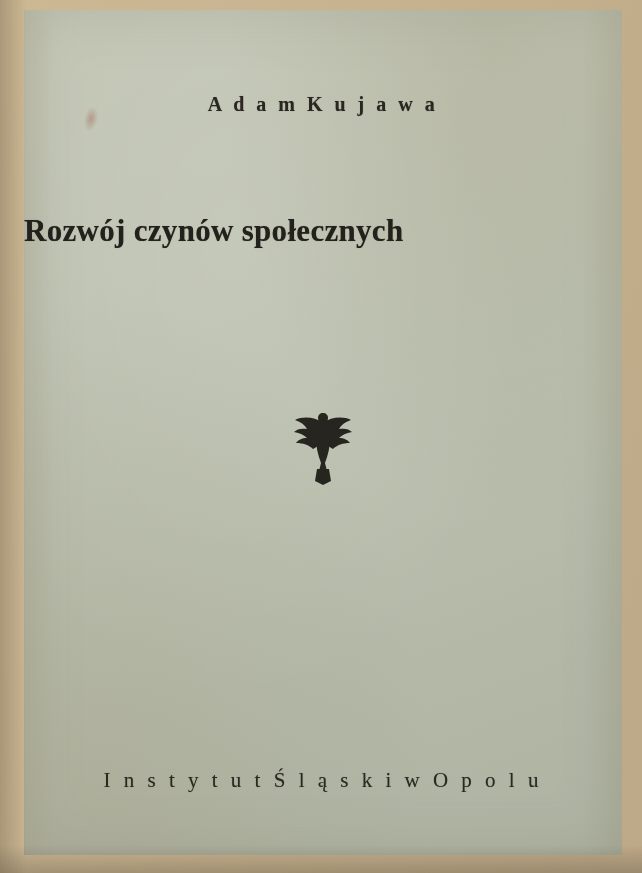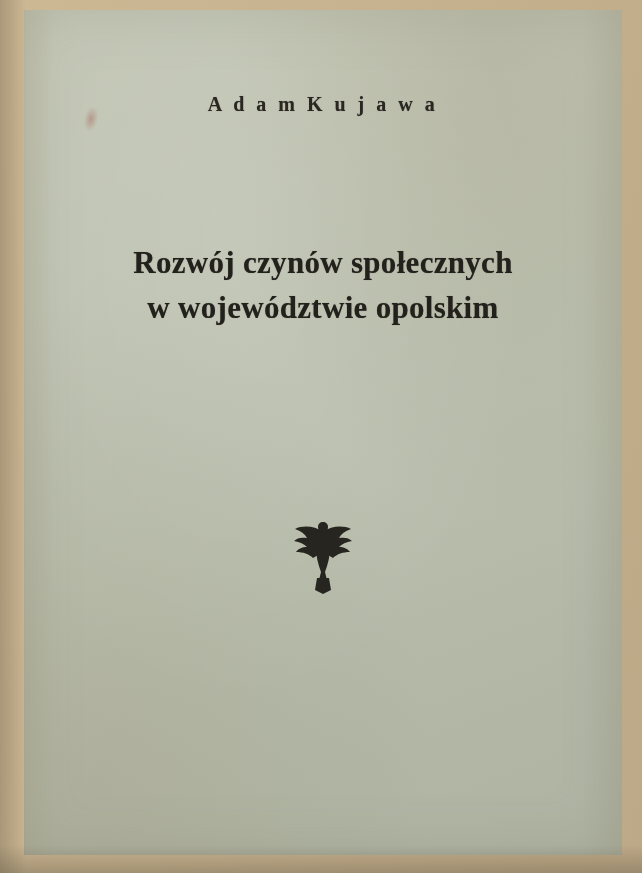--- a/index.html
+++ b/index.html
@@ -57,35 +57,33 @@
     transform: rotate(12deg);
   }
 
   .content {
     position: absolute;
     inset: 0;
     display: flex;
     flex-direction: column;
     align-items: center;
     color: #23211c;
-    gap: 32px;
   }
 
   .author {
     margin-top: 83px;
     font-size: 20px;
     font-weight: bold;
     letter-spacing: 3.5px;
     color: #2a2722;
     text-shadow: 0 0 1px rgba(40,38,32,0.35);
   }
 
   .title-block {
     margin-top: 93px;
-    text-align: center;
     width: 100%;
   }
   .title-line {
     font-size: 31px;
     font-weight: bold;
     line-height: 1.45;
     letter-spacing: 0.3px;
     color: #23211c;
     text-shadow: 0 0 1px rgba(35,33,28,0.4);
   }
@@ -138,36 +136,36 @@
 <div class="scan">
   <div class="cover">
     <div class="blemish"></div>
 
     <div class="content">
 
       <div class="author">A d a m   K u j a w a</div>
 
       <div class="title-block">
         <div class="title-line">Rozwój czynów społecznych</div>
-        <div class="title-line">w województwie opolskim</div>
       </div>
 
       <svg class="emblem" viewBox="0 0 64 78">
         <g fill="#272520">
 
           <path d="M32 14 C24 8, 12 7, 4 11 C10 13, 14 16, 16 20 C10 19, 6 20, 3 23 C9 24, 13 26, 16 29 C11 29, 7 31, 5 34 C12 34, 18 36, 22 40 L32 34 Z"></path>
           <path d="M32 14 C40 8, 52 7, 60 11 C54 13, 50 16, 48 20 C54 19, 58 20, 61 23 C55 24, 51 26, 48 29 C53 29, 57 31, 59 34 C52 34, 46 36, 42 40 L32 34 Z"></path>
 
           <path d="M32 10 C28 10, 25 13, 25 18 L25 30 C25 38, 27 46, 30 54 L28 62 L36 62 L34 54 C37 46, 39 38, 39 30 L39 18 C39 13, 36 10, 32 10 Z"></path>
 
           <path d="M32 4 C29 4, 27 6, 27 9 C27 11, 28 13, 30 14 L34 14 C36 13, 37 11, 37 9 C37 6, 35 4, 32 4 Z"></path>
 
           <path d="M20 24 C24 21, 40 21, 44 24 C40 26, 24 26, 20 24 Z"></path>
 
           <path d="M26 60 L38 60 L40 72 L32 76 L24 72 Z"></path>
         </g>
       </svg>
 
+      <div class="publisher">I n s t y t u t   Ś l ą s k i   w   O p o l u</div>
     </div>
   </div>
   <div class="left-shade"></div>
   <div class="bottom-shade"></div>
 </div>
 
 </body></html>

